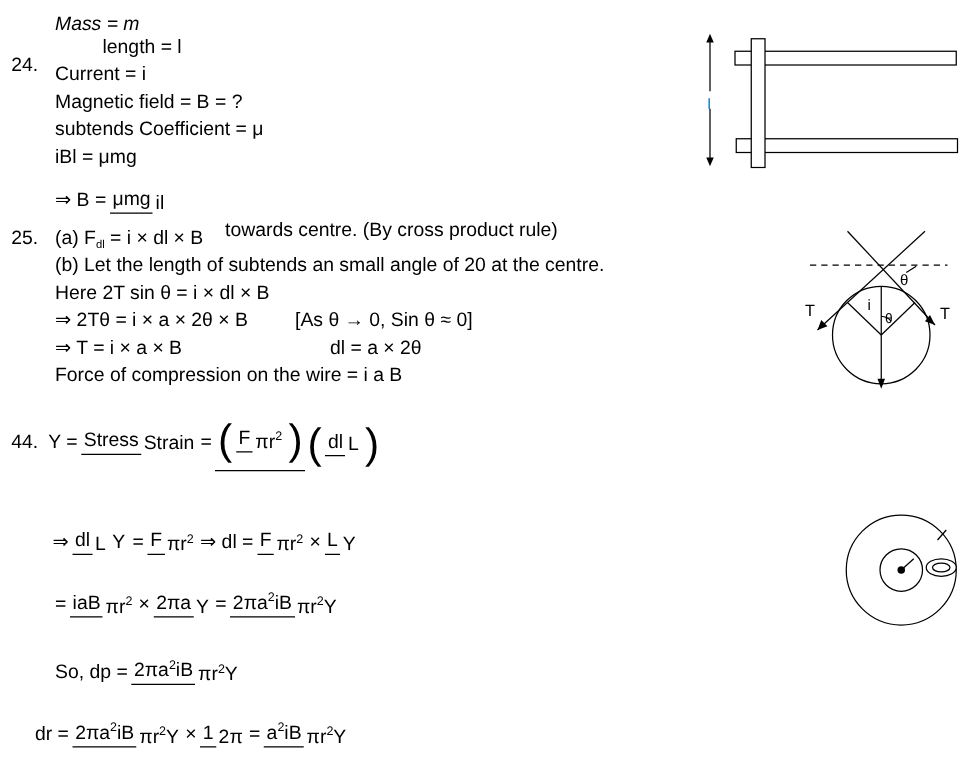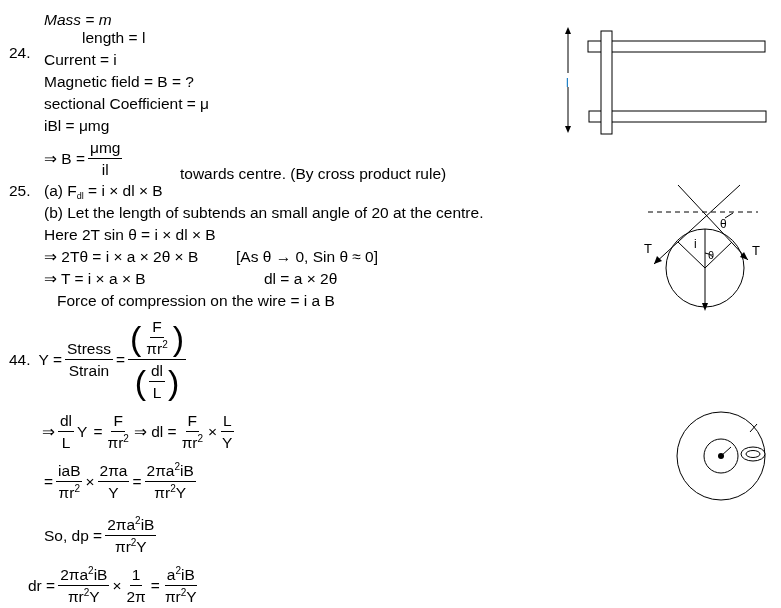--- a/index.html
+++ b/index.html
@@ -1,37 +1,37 @@
 <!DOCTYPE html>
 <html><head>
 <meta charset="utf-8">
 <style>
   html, body { margin:0; padding:0; background:#ffffff; }
   body { width:781px; height:608px; position:relative; overflow:hidden;
          font-family:"Liberation Sans", sans-serif; font-size:15.5px; color:#000; }
   .abs { position:absolute; white-space:nowrap; line-height:1; }
-  .frac { display:inline-flex; flex-direction:column; align-items:center; vertical-align:middle; margin:0 3px; }
+  .frac { display:inline-flex; flex-direction:row; align-items:center; vertical-align:middle; margin:12px 3px; }
   .frac .num { padding:0 2px 2px 2px; border-bottom:1px solid #000; line-height:1.1; }
   .frac .den { padding:2px 2px 0 2px; line-height:1.1; }
   sup { font-size:10px; vertical-align:6px; line-height:0; }
   sub { font-size:9px; vertical-align:-3px; line-height:0; }
   .paren { font-size:34px; font-weight:100; line-height:1; vertical-align:middle; }
   .row { display:flex; align-items:center; }
   svg { position:absolute; }
 </style>
 </head>
 <body>
 
 <div>
   <span class="abs" style="left:9px;top:8px;margin-top:37px;">24.</span>
   <span class="abs" style="left:44px;top:12px;font-style:italic;">Mass = m</span>
   <span class="abs" style="left:44px;top:30px;margin-left:38px;">length = l</span>
   <span class="abs" style="left:44px;top:52px;">Current = i</span>
   <span class="abs" style="left:44px;top:74px;">Magnetic field = B = ?</span>
-  <span class="abs" style="left:44px;top:96px;">sectional Coefficient = μ</span>
+  <span class="abs" style="left:44px;top:96px;">subtends Coefficient = μ</span>
   <span class="abs" style="left:44px;top:118px;">iBl = μmg</span>
   <div class="abs row" style="left:44px;top:139px;">
     <span>⇒ B =</span>
     <span class="frac">
       <span class="num">μmg</span>
       <span class="den">il</span>
     </span>
   </div>
 
   <svg style="left:555px;top:25px;" width="220" height="110" viewBox="0 0 220 110">
@@ -44,28 +44,28 @@
     <rect x="46" y="6" width="11" height="103" fill="#fff" stroke="#000"></rect>
   </svg>
   <span class="abs" style="left:566px;top:77px;font-size:12px;color:#0070c0;">l</span>
 </div>
 
 <div>
   <span class="abs" style="left:9px;top:183px;">25.</span>
   <span class="abs" style="left:44px;top:183px;">
     <span>(a) F</span><sub>dl</sub><span> = i × dl × B</span>
   </span>
-  <span class="abs" style="left:180px;top:166px;">towards centre. (By cross product rule)</span>
+  <span class="abs" style="left:180px;top:177px;">towards centre. (By cross product rule)</span>
   <span class="abs" style="left:44px;top:205px;">(b) Let the length of subtends an small angle of 20 at the centre.</span>
   <span class="abs" style="left:44px;top:227px;">Here 2T sin θ = i × dl × B</span>
   <span class="abs" style="left:44px;top:249px;">⇒ 2Tθ = i × a × 2θ × B</span>
   <span class="abs" style="left:236px;top:249px;">[As θ → 0, Sin θ ≈ 0]</span>
   <span class="abs" style="left:44px;top:271px;">⇒ T = i × a × B</span>
   <span class="abs" style="left:236px;top:271px;margin-left:28px;">dl = a × 2θ</span>
-  <span class="abs" style="left:57px;top:293px;">Force of compression on the wire = i a B</span>
+  <span class="abs" style="left:44px;top:293px;">Force of compression on the wire = i a B</span>
 
   <svg style="left:640px;top:183px;" width="141" height="130" viewBox="0 0 141 130">
     <line x1="8" y1="29" x2="118" y2="29" stroke="#000" stroke-dasharray="5,4"></line>
     <line x1="38" y1="2" x2="108" y2="77" stroke="#000"></line>
     <line x1="100" y1="2" x2="14" y2="81" stroke="#000"></line>
     <polygon points="14,81 17,73 22,78" fill="#000"></polygon>
     <polygon points="108,77 100,74 104,69" fill="#000"></polygon>
     <circle cx="65" cy="85" r="39" fill="none" stroke="#000"></circle>
     <line x1="65" y1="46" x2="65" y2="125" stroke="#000"></line>
     <polygon points="65,128 62,120 68,120" fill="#000"></polygon>

